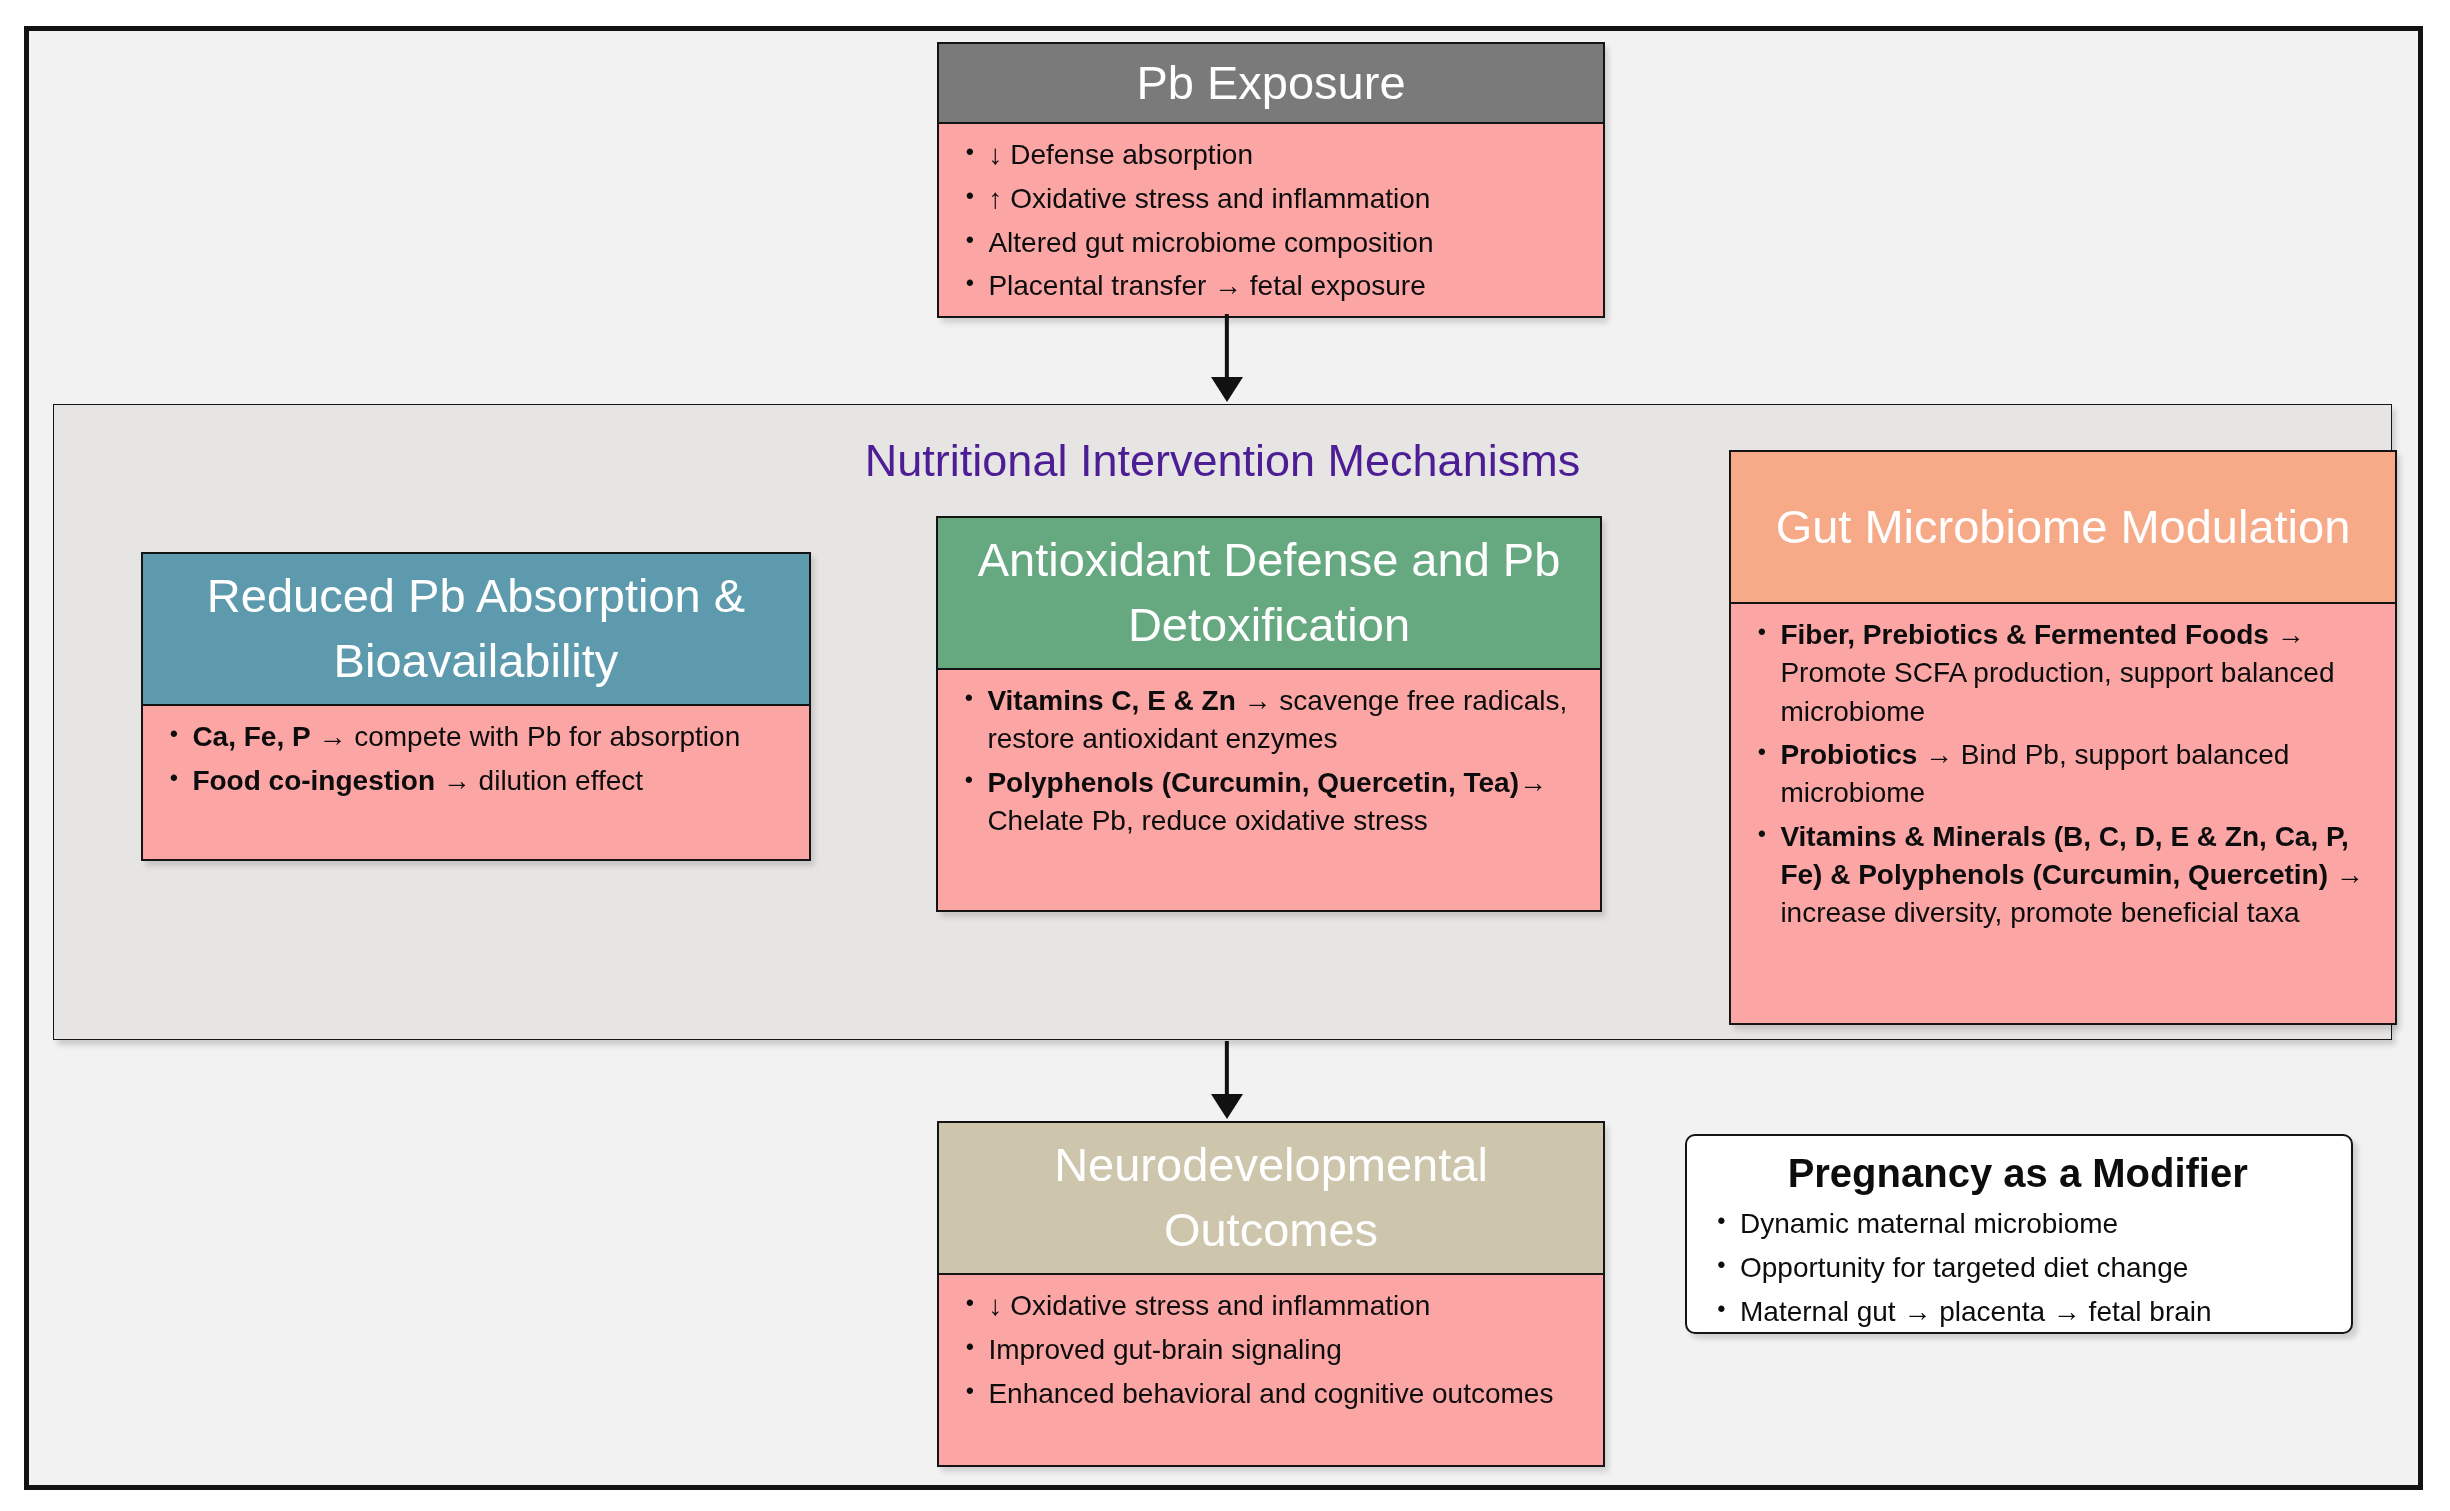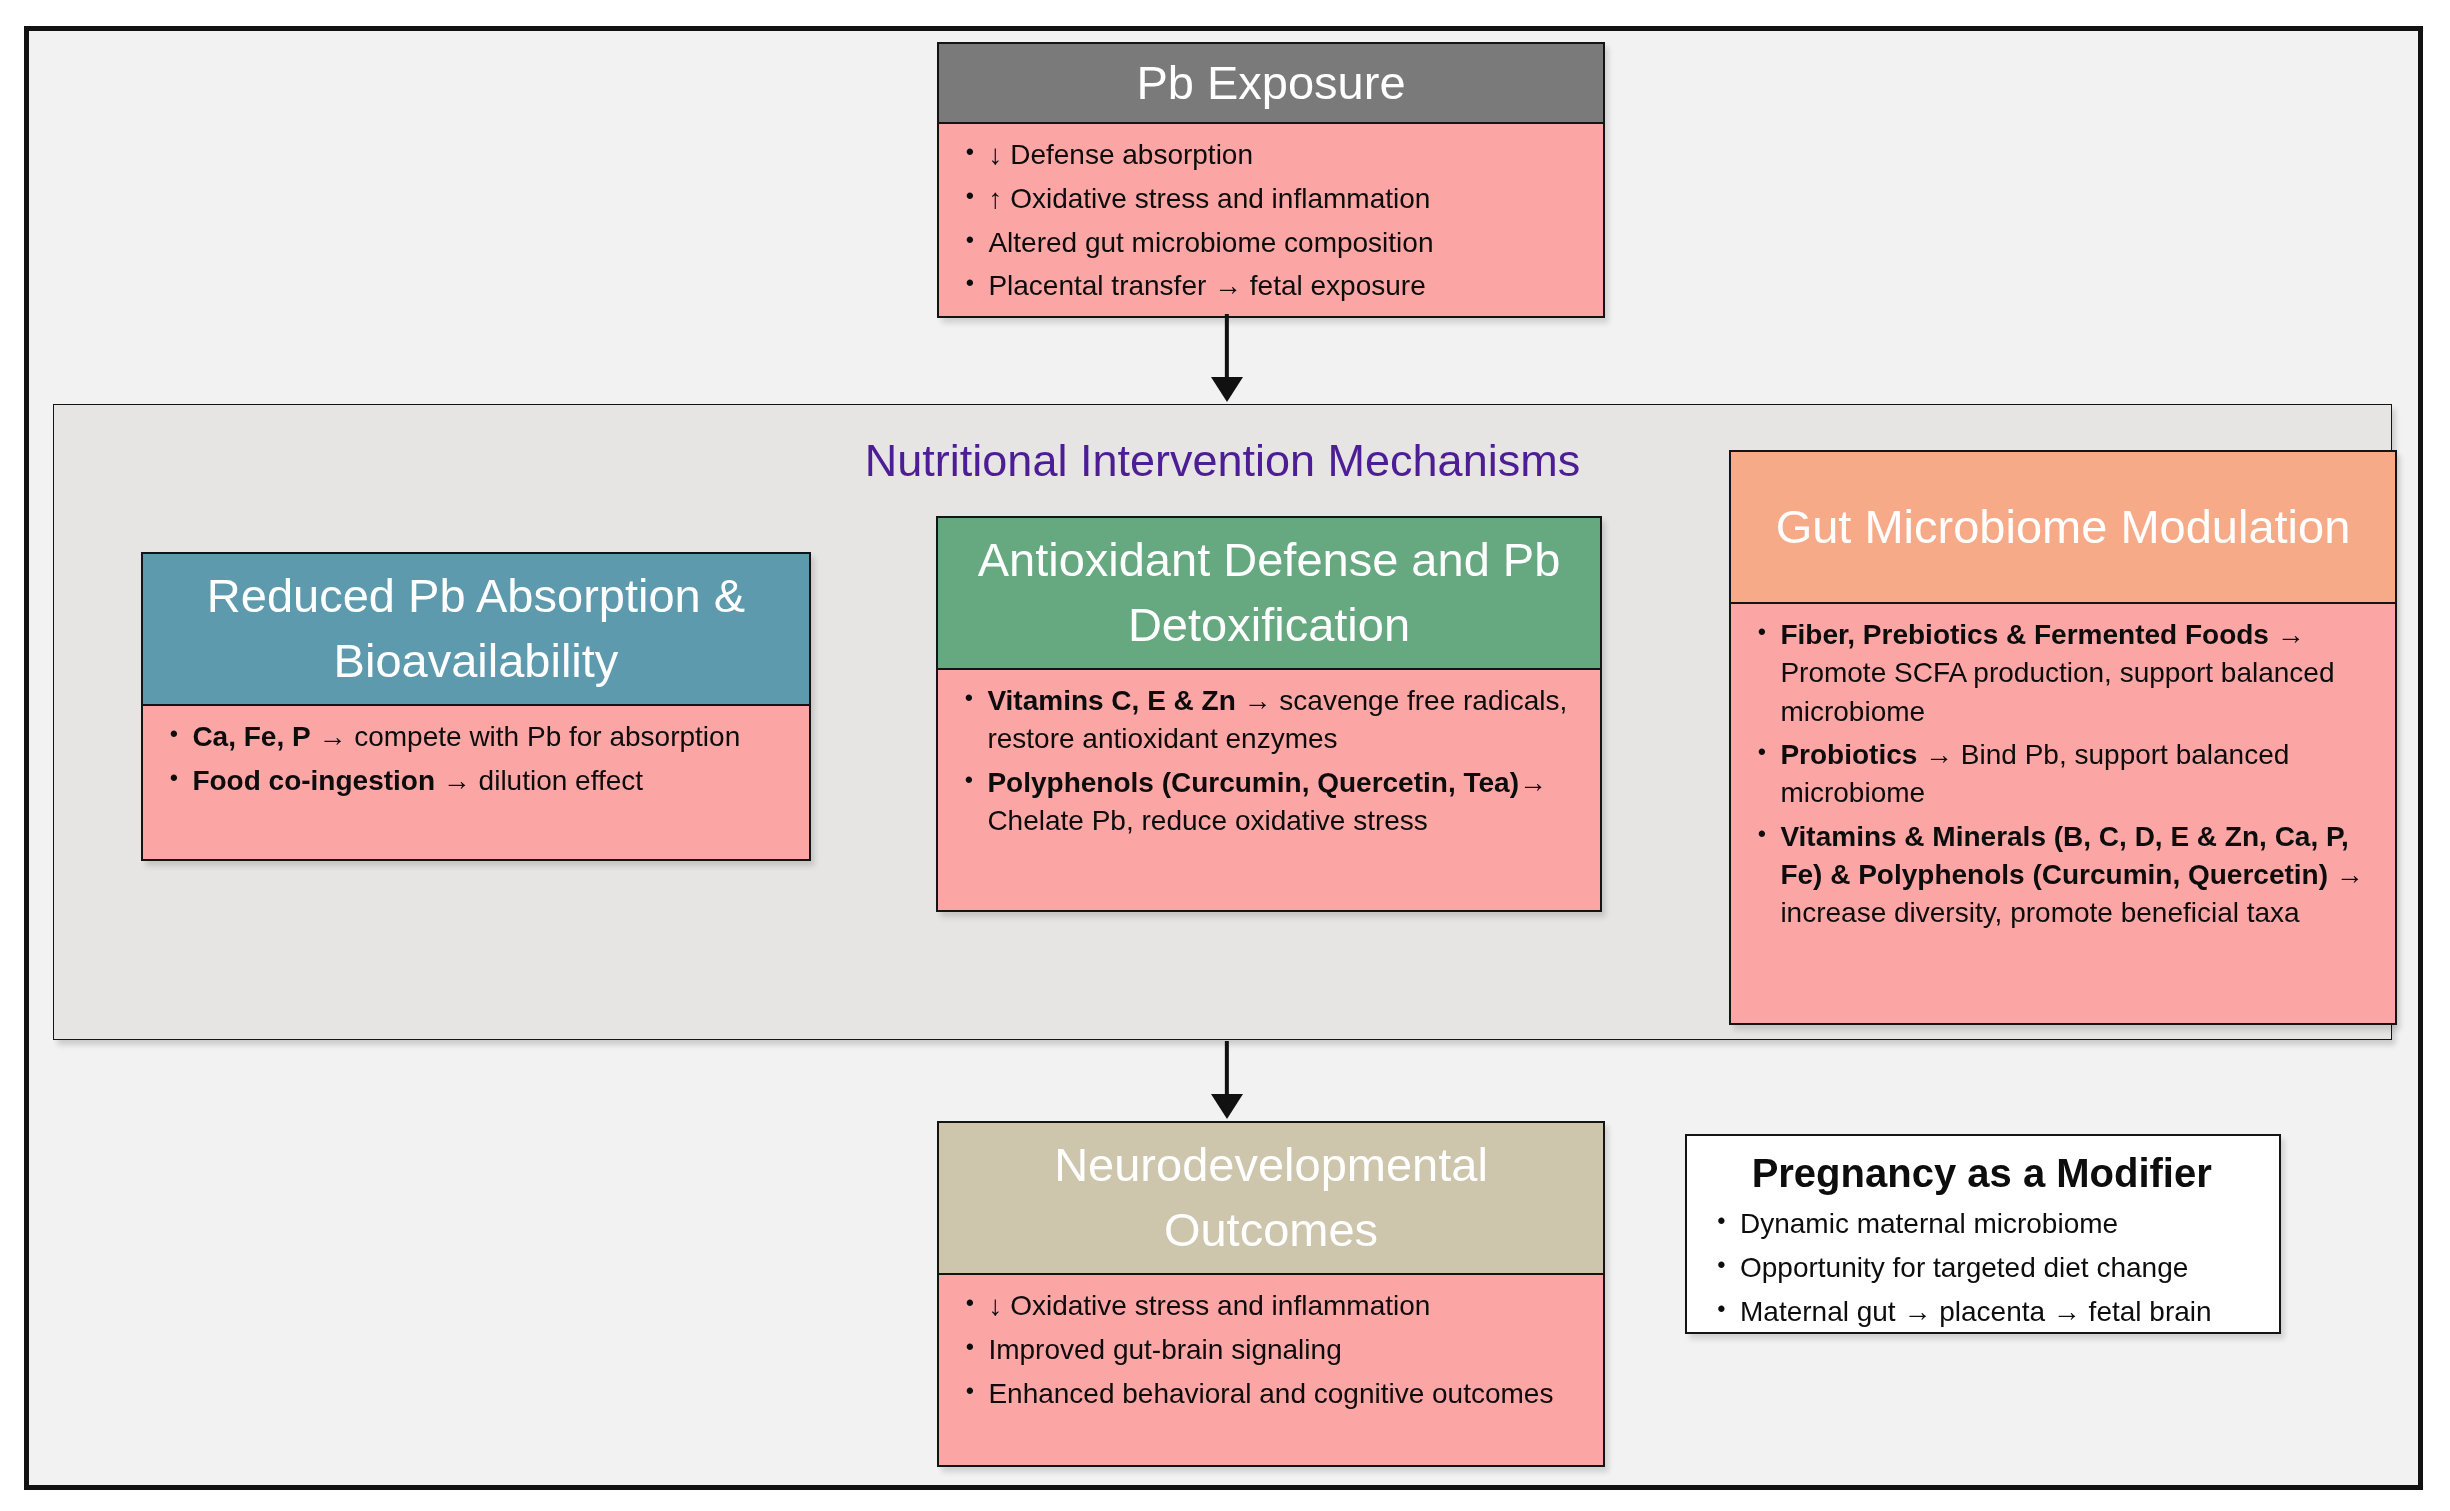--- a/index.html
+++ b/index.html
@@ -65,21 +65,21 @@
     width:0; height:0;
     border-left:16px solid transparent; border-right:16px solid transparent;
     border-top:25px solid #111;
   }
   
   .pb-box     { left:893px; top:42px;   width:668px; height:276px; }
   .teal-box   { left:97px;  top:552px;  width:670px; height:309px; }
   .green-box  { left:892px; top:516px;  width:666px; height:396px; }
   .orange-box { left:1685px; top:450px;  width:668px; height:575px; }
   .tan-box    { left:893px; top:1121px; width:668px; height:346px; }
-  .preg-box   { left:1685px; top:1134px; width:596px; height:200px; }
+  .preg-box   { left:1685px; top:1134px; width:668px; height:200px;border-radius:10px; }
   .arrow-top    { left:1209px; top:314px;  height:88px; }
   .arrow-bottom { left:1209px; top:1041px; height:78px; }
 </style>
 </head>
 <body>
 
 <div class="figure">
   <div class="outer-frame"></div>
 
   <div class="box pb-box">

